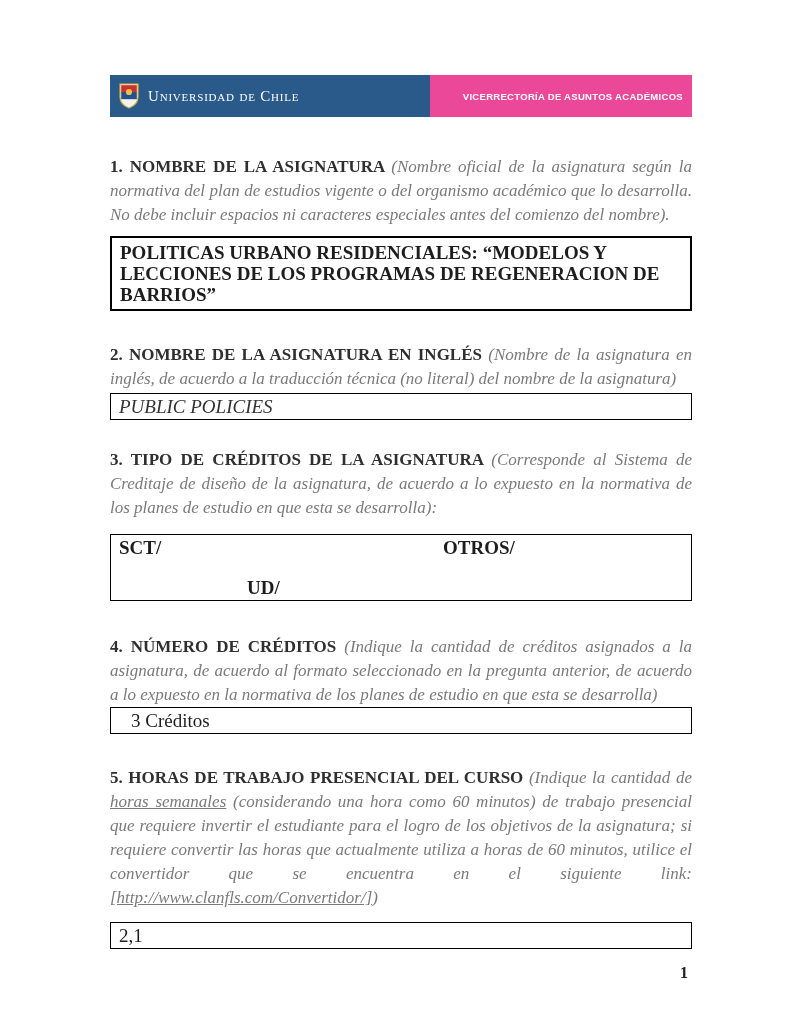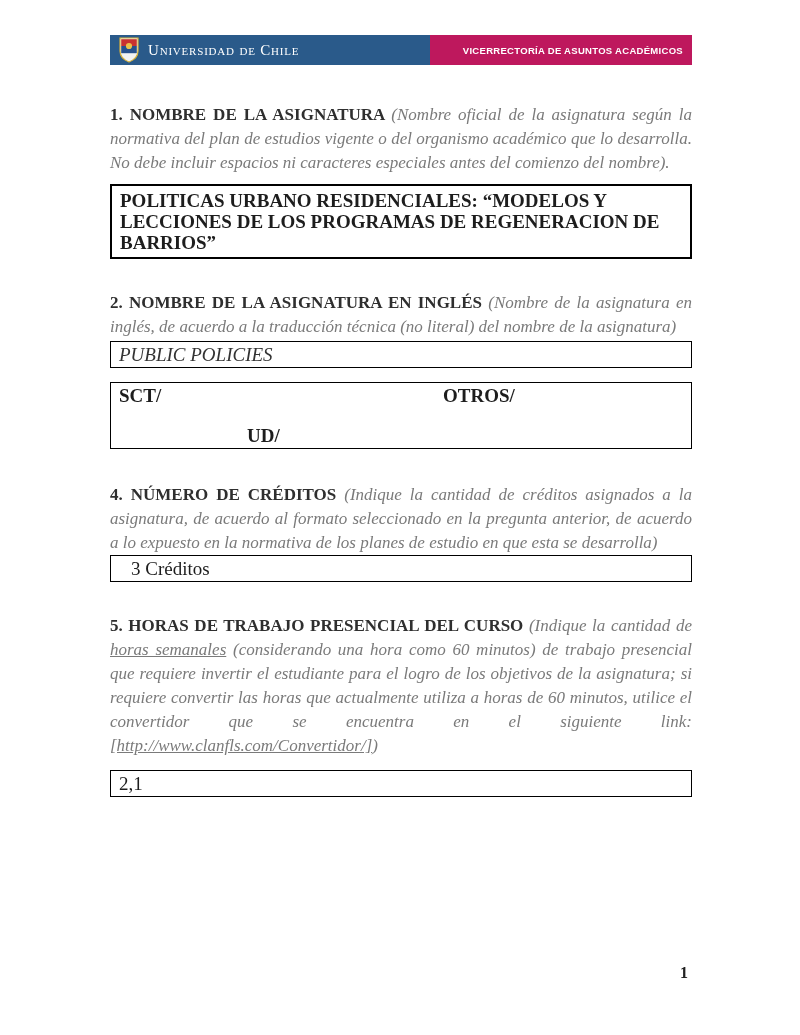--- a/index.html
+++ b/index.html
@@ -7,30 +7,30 @@
     position:relative;
     width:800px;height:1035px;
     background:#ffffff;
     font-family:"Liberation Serif",serif;
     color:#333;
     overflow:hidden;
   }
   .content{position:absolute;left:110px;top:35px;width:582px;}
 
   
-  .topbar{display:flex;height:30px;width:100%;}
+  .topbar{display:flex;height:42px;width:100%;margin-top:40px;}
   .topbar-left{
     flex:0 0 55%;
     background:#2a5a8a;
     display:flex;align-items:center;gap:9px;
     padding-left:9px;box-sizing:border-box;
   }
   .topbar-right{
     flex:1;
-    background:#be185d;
+    background:#ec4899;
     display:flex;align-items:center;justify-content:flex-end;
     padding-right:9px;box-sizing:border-box;
   }
   .uni-name{
     color:#ffffff;
     font-variant:small-caps;
     font-size:15px;
     letter-spacing:0.8px;
     white-space:nowrap;
   }
@@ -122,20 +122,23 @@
     <p class="para m-sec1">
       <span class="sec-title">1. NOMBRE DE LA ASIGNATURA </span><span class="sec-desc">(Nombre oficial de la asignatura según la normativa del plan de estudios vigente o del organismo académico que lo desarrolla. No debe incluir espacios ni caracteres especiales antes del comienzo del nombre).</span>
     </p>
     <div class="fieldbox box1 m-box1">POLITICAS URBANO RESIDENCIALES: “MODELOS Y LECCIONES DE LOS PROGRAMAS DE REGENERACION DE BARRIOS”</div>
 
     <p class="para m-sec2">
       <span class="sec-title">2. NOMBRE DE LA ASIGNATURA EN INGLÉS </span><span class="sec-desc">(Nombre de la asignatura en inglés, de acuerdo a la traducción técnica (no literal) del nombre de la asignatura)</span>
     </p>
     <div class="fieldbox box2 m-box2">PUBLIC POLICIES</div>
 
+    <p class="para m-sec3">
+      <span class="sec-title">3. TIPO DE CRÉDITOS DE LA ASIGNATURA </span><span class="sec-desc">(Corresponde al Sistema de Creditaje de diseño de la asignatura, de acuerdo a lo expuesto en la normativa de los planes de estudio en que esta se desarrolla):</span>
+    </p>
     <div class="fieldbox box3 m-box3">
       <span class="w1">SCT/</span>
       <span class="w2">UD/</span>
       <span class="w3">OTROS/</span>
     </div>
 
     <p class="para m-sec4">
       <span class="sec-title">4. NÚMERO DE CRÉDITOS </span><span class="sec-desc">(Indique la cantidad de créditos asignados a la asignatura, de acuerdo al formato seleccionado en la pregunta anterior, de acuerdo a lo expuesto en la normativa de los planes de estudio en que esta se desarrolla)</span>
     </p>
     <div class="fieldbox box4 m-box4">3 Créditos</div>

